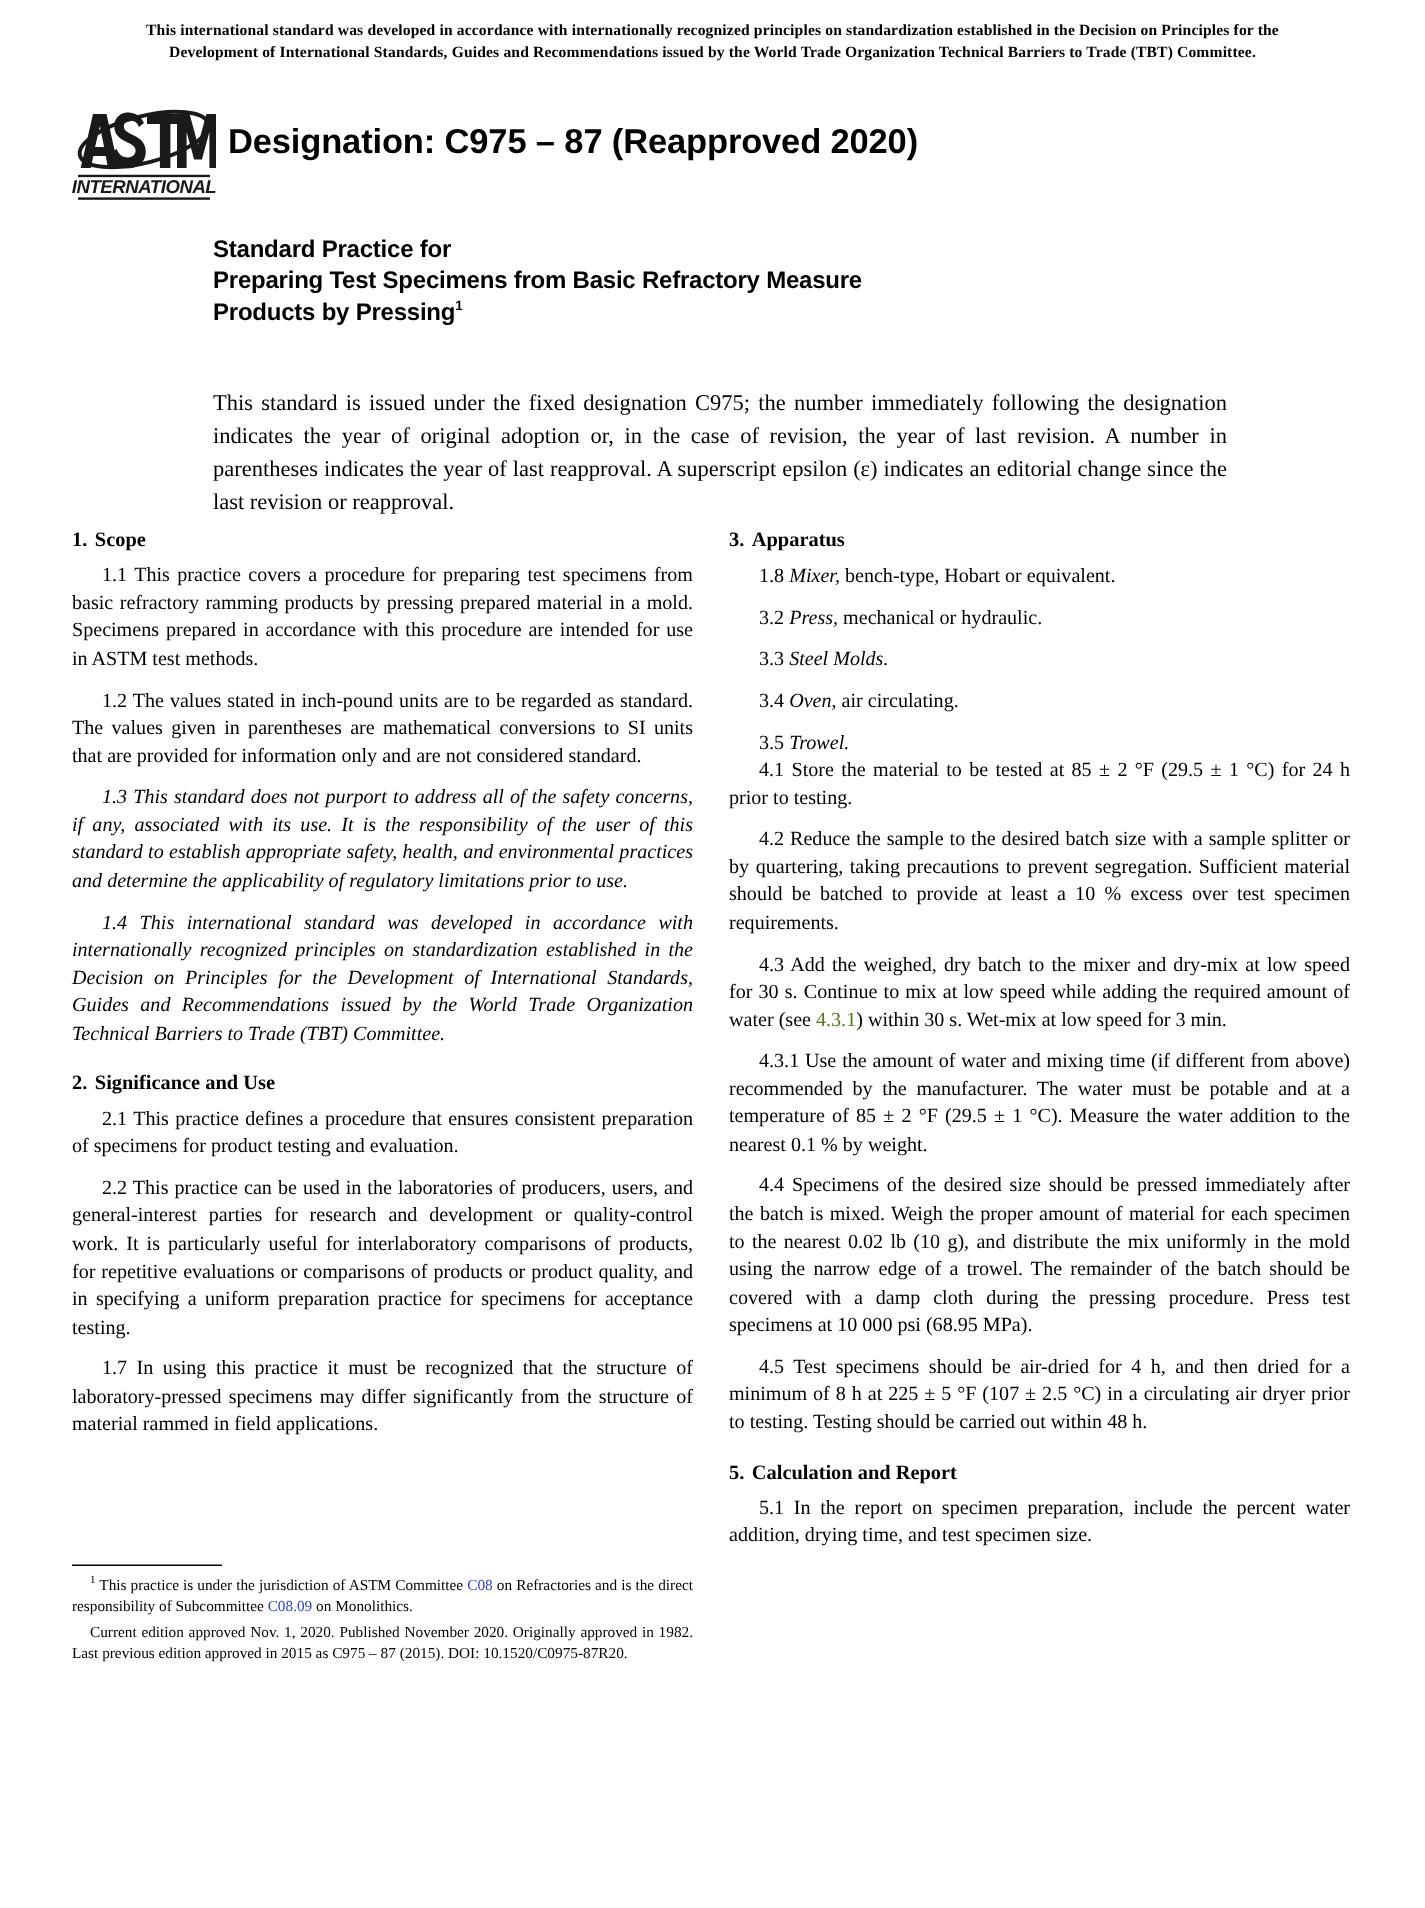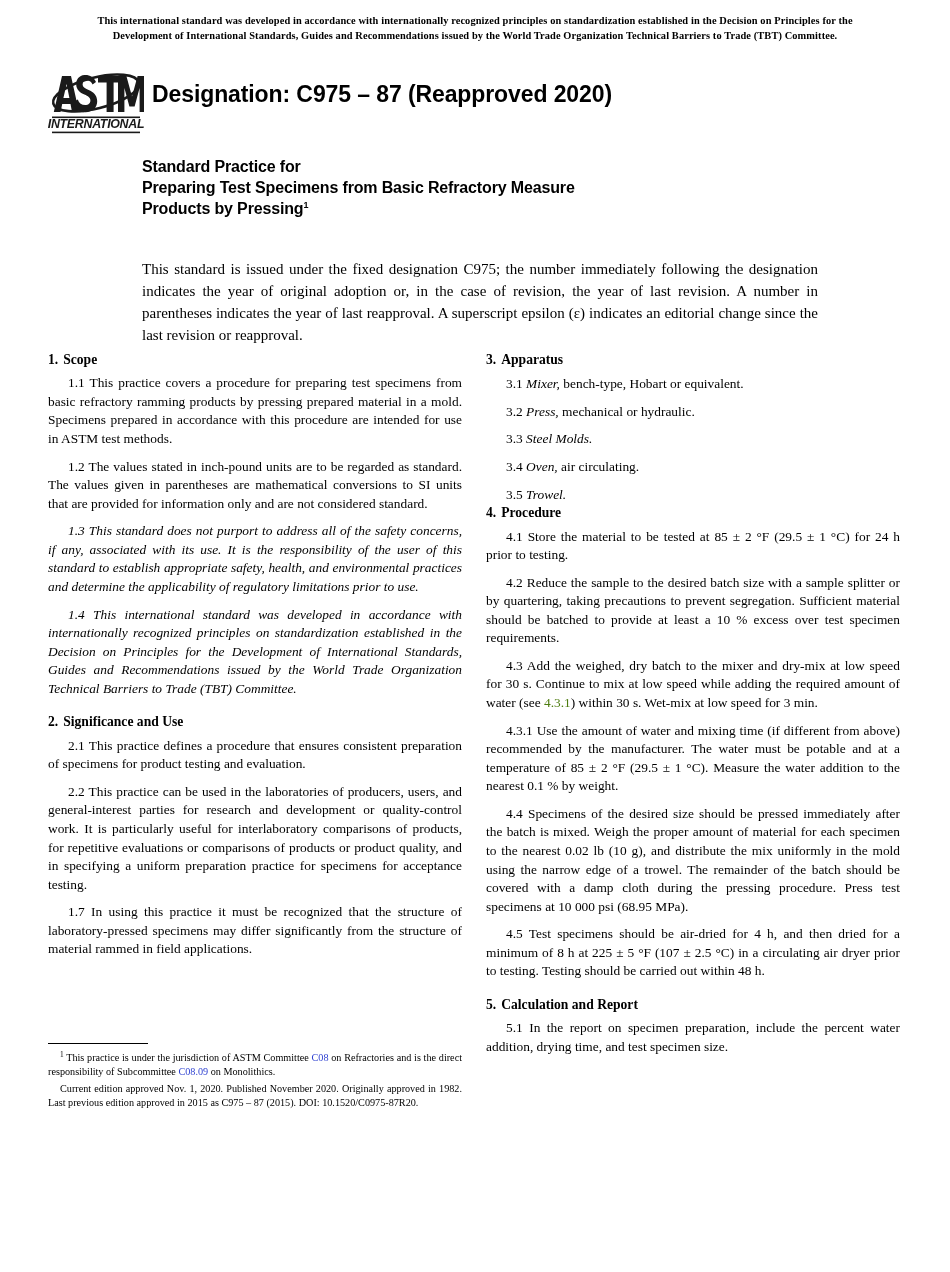--- a/index.html
+++ b/index.html
@@ -255,43 +255,40 @@
     <p class="para">1.7 In using this practice it must be recognized that the structure of laboratory-pressed specimens may differ significantly from the structure of material rammed in field applications.</p>
   </div>
 
   <div class="col col-right">
 
     <h2 class="sec-head">
       <span class="num">3.</span><span>Apparatus</span>
     </h2>
 
     <p class="item">
-      <span>3.1</span>
+      <span>1.8</span>
       <span class="it">Mixer,</span><span> bench-type, Hobart or equivalent.</span>
     </p>
     <p class="item">
       <span>3.2</span>
       <span class="it">Press,</span><span> mechanical or hydraulic.</span>
     </p>
     <p class="item">
       <span>3.3</span>
       <span class="it">Steel Molds.</span><span></span>
     </p>
     <p class="item">
       <span>3.4</span>
       <span class="it">Oven,</span><span> air circulating.</span>
     </p>
     <p class="item">
       <span>3.5</span>
       <span class="it">Trowel.</span><span></span>
     </p>
 
-    <h2 class="sec-head">
-      <span class="num">4.</span><span>Procedure</span>
-    </h2>
     <p class="para">4.1 Store the material to be tested at 85 ± 2 °F (29.5 ± 1 °C) for 24 h prior to testing.</p>
     <p class="para">4.2 Reduce the sample to the desired batch size with a sample splitter or by quartering, taking precautions to prevent segregation. Sufficient material should be batched to provide at least a 10 % excess over test specimen requirements.</p>
     <p class="para"><span>4.3  Add the weighed, dry batch to the mixer and dry-mix at low speed for 30 s. Continue to mix at low speed while adding the required amount of water (see </span><a class="xref-red" href="#" style="text-decoration:none;">4.3.1</a><span>) within 30 s. Wet-mix at low speed for 3 min.</span></p>
     <p class="para">4.3.1  Use the amount of water and mixing time (if different from above) recommended by the manufacturer. The water must be potable and at a temperature of 85 ± 2 °F (29.5 ± 1 °C). Measure the water addition to the nearest 0.1 % by weight.</p>
     <p class="para">4.4  Specimens of the desired size should be pressed immediately after the batch is mixed. Weigh the proper amount of material for each specimen to the nearest 0.02 lb (10 g), and distribute the mix uniformly in the mold using the narrow edge of a trowel. The remainder of the batch should be covered with a damp cloth during the pressing procedure. Press test specimens at 10 000 psi (68.95 MPa).</p>
     <p class="para">4.5 Test specimens should be air-dried for 4 h, and then dried for a minimum of 8 h at 225 ± 5 °F (107 ± 2.5 °C) in a circulating air dryer prior to testing. Testing should be carried out within 48 h.</p>
 
     <h2 class="sec-head">
       <span class="num">5.</span><span>Calculation and Report</span>
     </h2>

